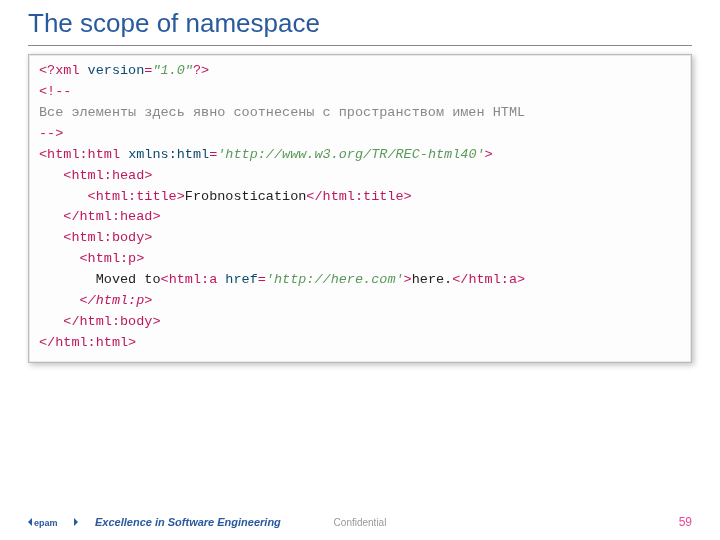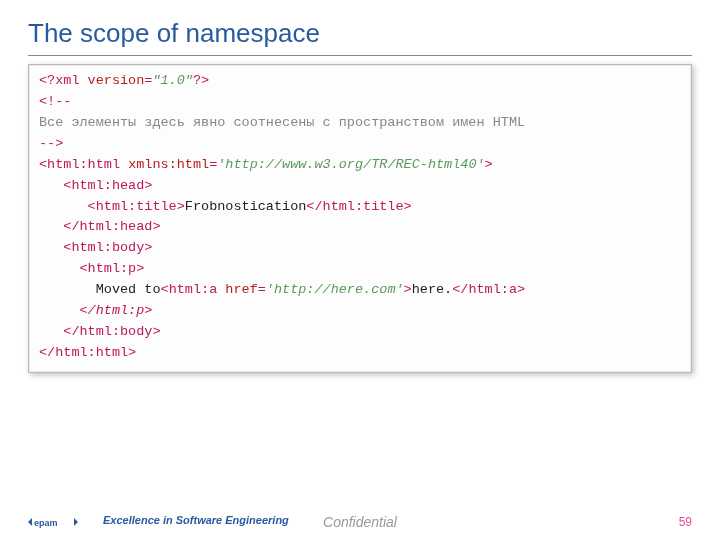--- a/index.html
+++ b/index.html
@@ -7,21 +7,21 @@
     width: 720px;
     height: 540px;
     background: #fff;
     font-family: Arial, Helvetica, sans-serif;
     position: relative;
     overflow: hidden;
   }
   .slide {
     width: 100%;
     height: 100%;
-    padding: 18px 28px 0 28px;
+    padding: 8px 28px 0 28px;
     position: relative;
   }
   .title {
     color: #2a5a9e;
     font-size: 26px;
     font-weight: 400;
     margin-bottom: 6px;
   }
   .title-underline {
     height: 1px;
@@ -51,59 +51,59 @@
     border: 1px solid #bbb;
     box-shadow: 2px 2px 6px rgba(0,0,0,0.25), inset 0 0 0 1px #e8e8e8;
     padding: 6px 10px 8px 10px;
     font-family: Consolas, "Courier New", monospace;
     font-size: 13.5px;
     line-height: 1.55;
     white-space: pre;
     overflow: hidden;
   }
   .c-blue { color: #be185d; }
-  .c-red { color: #b91c1c; }
+  .c-red { color: #0c4a6e; }
   .c-green { color: #5a9a5a; font-style: italic; }
   .c-gray { color: #888; }
   .c-black { color: #222; }
   .footer {
     position: absolute;
     left: 0;
     right: 0;
     bottom: 10px;
     padding: 0 28px;
     display: flex;
     align-items: center;
     font-size: 10.5px;
     color: #7a7a7a;
   }
   .logo-wrap {
     display: flex;
-    gap: 23px;
+    align-items: center;
+    gap: 15px;
   }
   .logo {
     width: 50px;
     height: 16px;
     position: relative;
   }
   .logo svg { width: 100%; height: 100%; }
   .footer-left {
     color: #2a5a9e;
     font-style: italic;
     font-weight: 600;
     font-size: 11px;
     margin-left: 2px;
   }
   .footer-center {
     position: absolute;
     left: 50%;
     transform: translateX(-50%);
-    font-size: 14px;
+    font-size: 10px;
     color: #999;
-    font-style: italic;
   }
   .footer-right {
     margin-left: auto;
     font-size: 12px;
     color: #ec4899;
   }
 </style>
 </head>
 <body>
 

